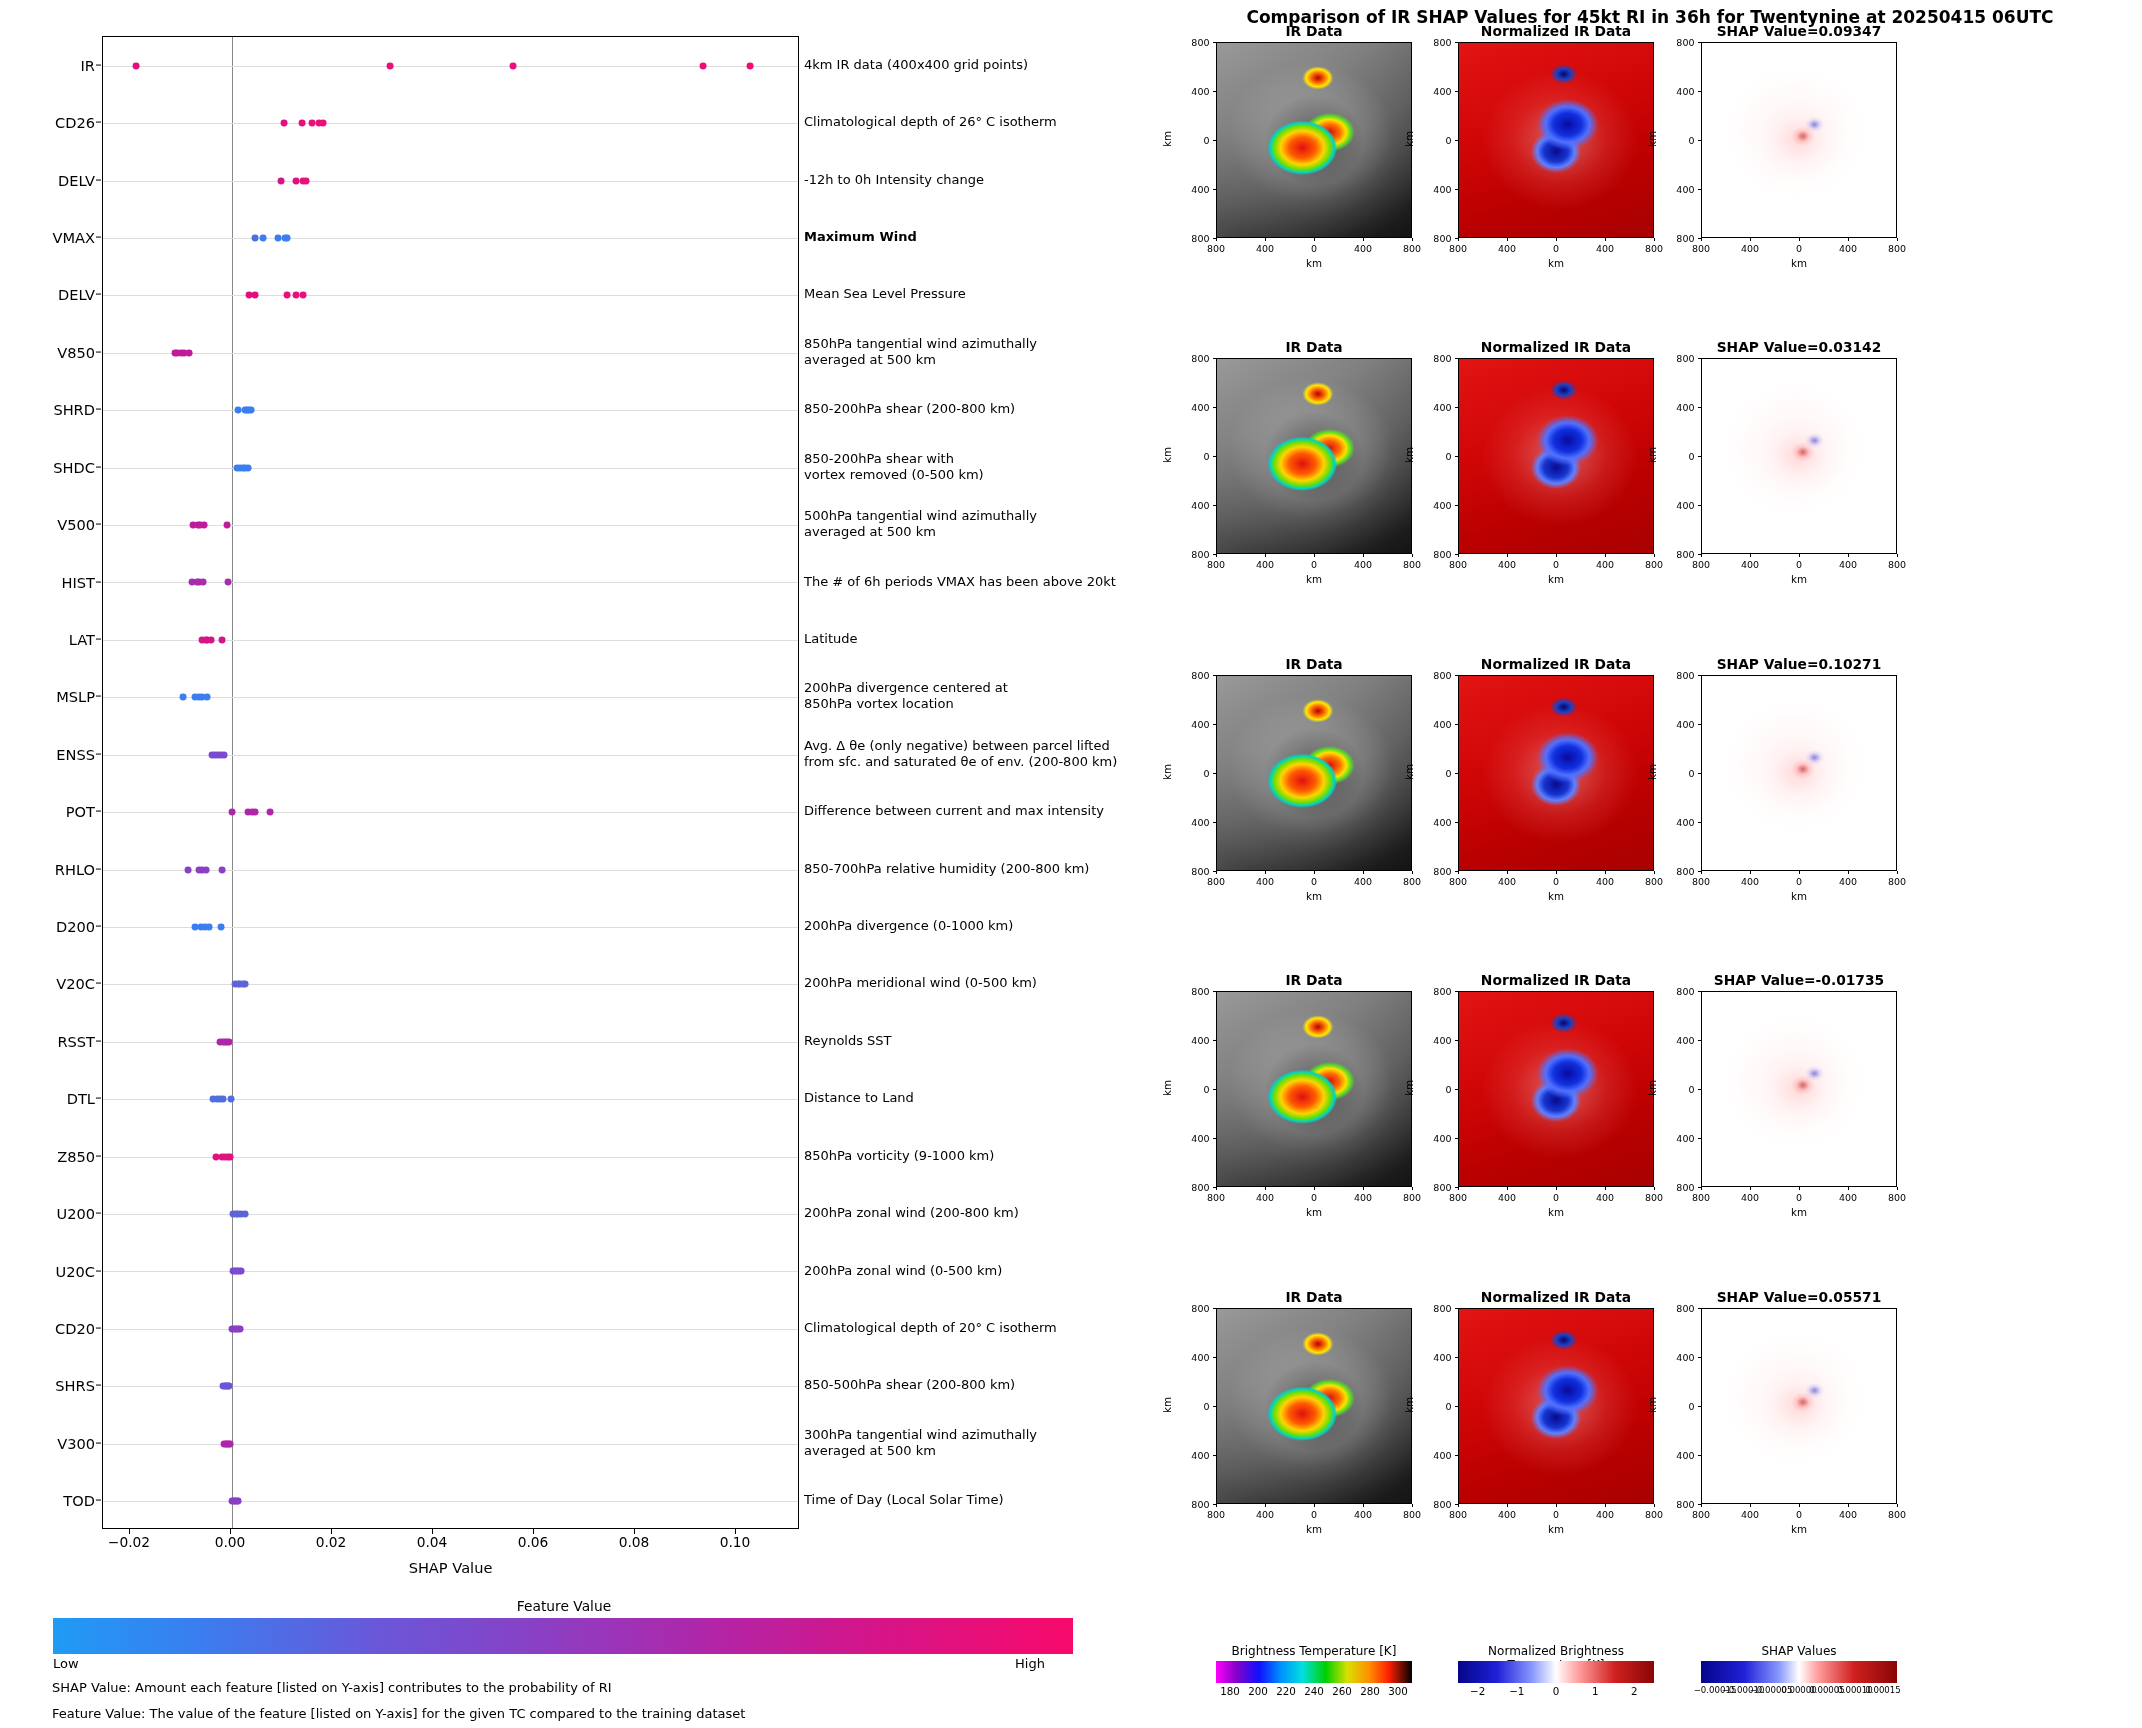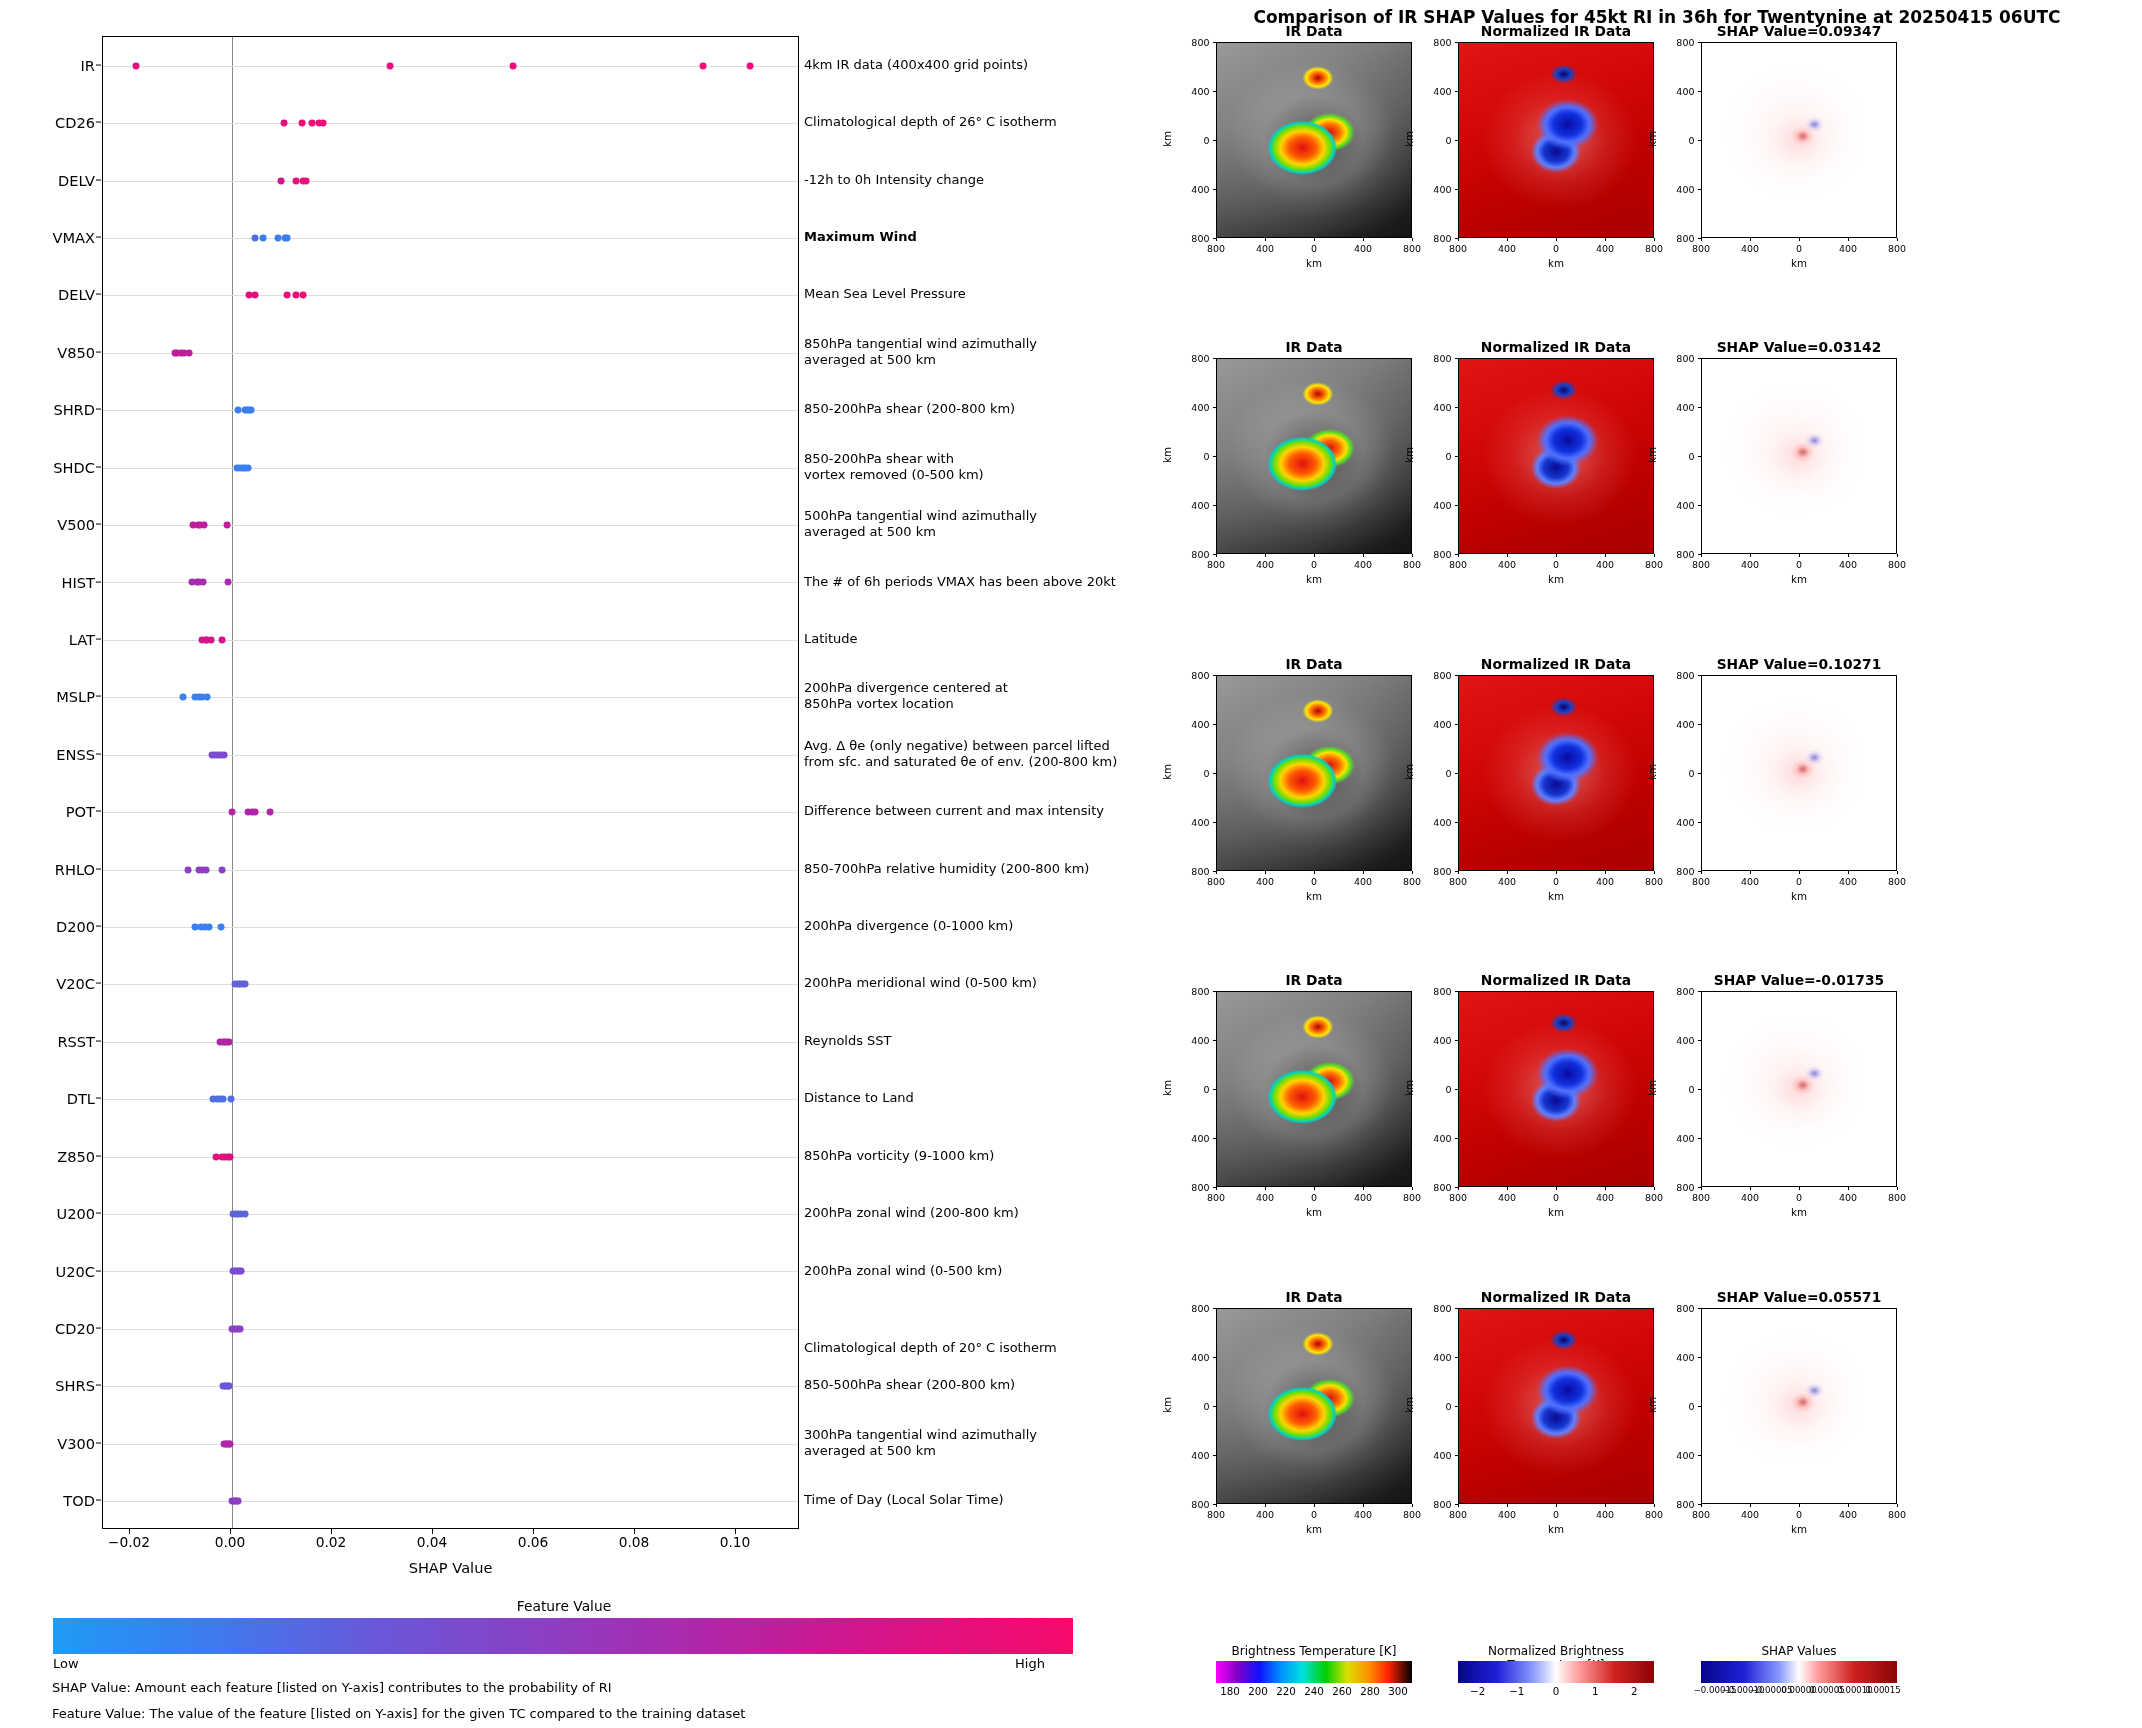--- a/index.html
+++ b/index.html
@@ -24,21 +24,21 @@
     left: 1157px; top: 0;
     width: 985px; height: 1729px;
   }
   .title {
     text-align: center;
     font-size: 18px;
     font-weight: bold;
     color: #000;
   }
   #left-title { position: absolute; left: 47px; top: 6.9px; width: 749px; }
-  #right-title { position: absolute; left: 16px; top: 6.9px; width: 968px; font-size: 17px;}
+  #right-title { position: absolute; left: 9px; top: 6.9px; width: 968px; font-size: 17px;}
 
   
   .beeswarm-frame {
     position: absolute;
     left: 102px; top: 36px;
     width: 697px; height: 1493px;
     border: 0.9px solid #000;
     box-sizing: border-box;
     background: #fff;
   }
@@ -454,21 +454,21 @@
       <div class="y-label" style="top: 1156px;">Z850</div>
       <div class="desc-label" style="top: 1156px;">850hPa vorticity (9-1000 km)</div>
       <div class="ytick-mark" style="top: 1213px;"></div>
       <div class="y-label" style="top: 1213px;">U200</div>
       <div class="desc-label" style="top: 1213px;">200hPa zonal wind (200-800 km)</div>
       <div class="ytick-mark" style="top: 1271px;"></div>
       <div class="y-label" style="top: 1271px;">U20C</div>
       <div class="desc-label" style="top: 1271px;">200hPa zonal wind (0-500 km)</div>
       <div class="ytick-mark" style="top: 1328px;"></div>
       <div class="y-label" style="top: 1328px;">CD20</div>
-      <div class="desc-label" style="top: 1328px; margin-top: 20px;">Climatological depth of 20° C isotherm</div>
+      <div class="desc-label" style="top: 1328px;">Climatological depth of 20° C isotherm</div>
       <div class="ytick-mark" style="top: 1385px;"></div>
       <div class="y-label" style="top: 1385px;">SHRS</div>
       <div class="desc-label" style="top: 1385px;">850-500hPa shear (200-800 km)</div>
       <div class="ytick-mark" style="top: 1443px;"></div>
       <div class="y-label" style="top: 1443px;">V300</div>
       <div class="desc-label" style="top: 1443px;">300hPa tangential wind azimuthally
 averaged at 500 km</div>
       <div class="ytick-mark" style="top: 1500px;"></div>
       <div class="y-label" style="top: 1500px;">TOD</div>
       <div class="desc-label" style="top: 1500px;">Time of Day (Local Solar Time)</div>

